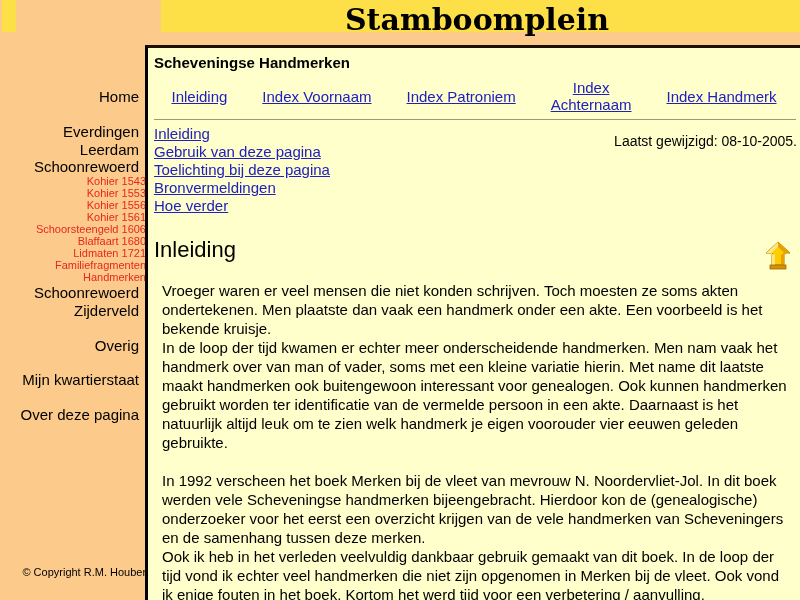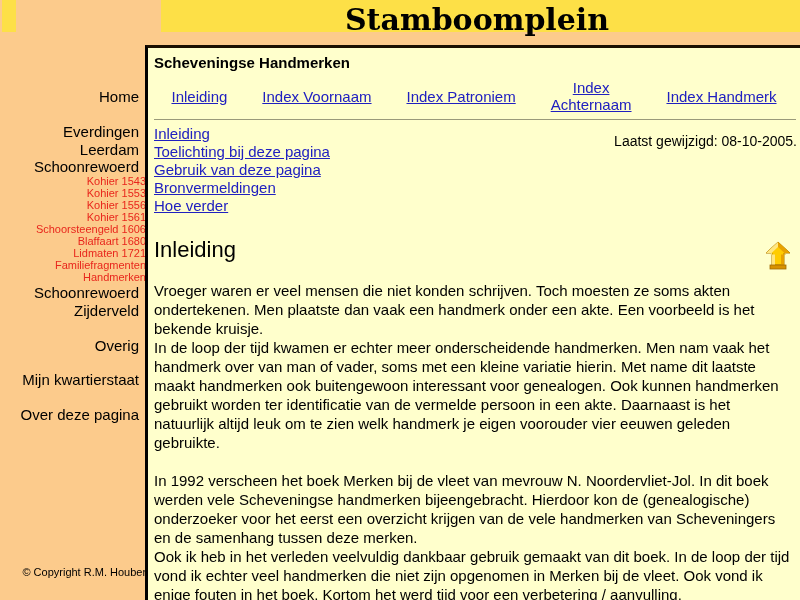--- a/index.html
+++ b/index.html
@@ -169,21 +169,21 @@
   #top-arrow {
     position: absolute;
     right: 8px;
     top: 193px;
     width: 28px;
     height: 30px;
     cursor: pointer;
   }
 
   .para {
-    margin: 0 6px 0 6px;
+    margin: 0 6px 0 14px;
     font-size: 15px;
     line-height: 19px;
     color: #000;
   }
   .para.gap {
     margin-top: 19px;
   }
   #body-text {
     margin-top: 18px;
   }
@@ -266,22 +266,22 @@
       <a href="#" style="white-space: pre-line;">Index
 Achternaam</a>
       <a href="#" style="white-space: pre-line;">Index Handmerk</a>
     </div>
   <div id="nav-rule"></div>
 
   <div id="lastmod">Laatst gewijzigd: 08-10-2005.</div>
 
   <div id="jumplist">
       <a href="#">Inleiding</a>
+      <a href="#">Gebruik van deze pagina</a>
       <a href="#">Toelichting bij deze pagina</a>
-      <a href="#">Gebruik van deze pagina</a>
       <a href="#">Bronvermeldingen</a>
       <a href="#">Hoe verder</a>
     </div>
 
   <div id="section-head">Inleiding</div>
 
   <div id="top-arrow">
     <svg viewBox="0 0 28 30" width="28" height="30" aria-hidden="true">
       <path d="M14 1 L26 12 L20 12 L20 24 L8 24 L8 12 L2 12 Z" fill="#ffcc00" stroke="#b07a00" stroke-width="1"></path>
       <path d="M8 24 L8 12 L2 12 L14 1 L14 6 L6 13.5 L11 13.5 L11 24 Z" fill="#ffe680"></path>

